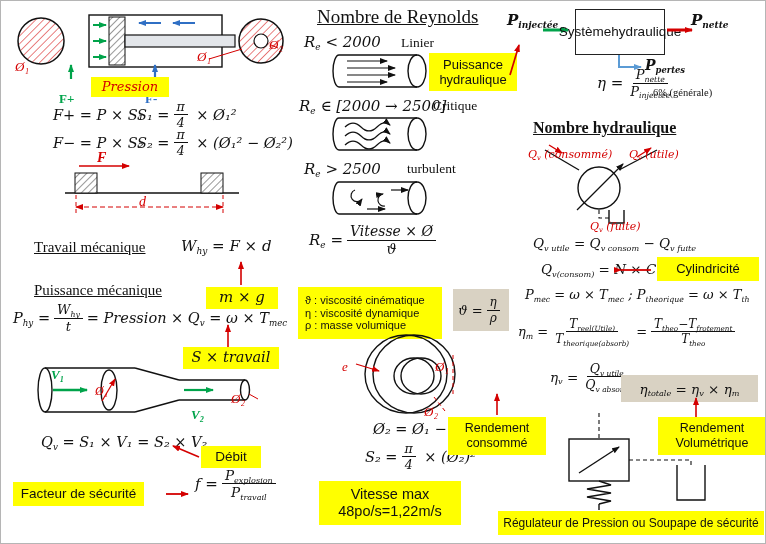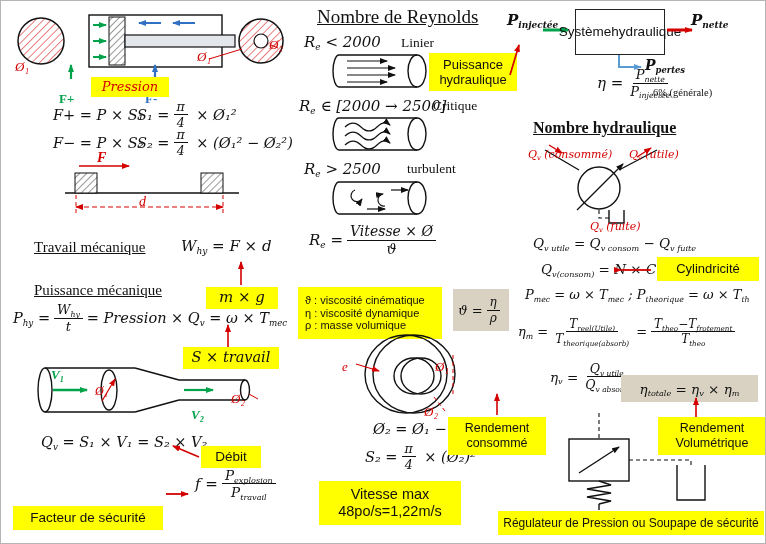--- a/index.html
+++ b/index.html
@@ -168,21 +168,21 @@
 <span class="fml" style="left:40px;top:433px;font-size:14.5px">
   <span><span>Q</span><sub>v</sub><span> = S₁ × V₁ = S₂ × V₂</span></span>
 </span>
 <svg class="abs" style="left:168px;top:440px" width="34" height="20">
   <line x1="30" y1="16" x2="4" y2="5" stroke="#d40000" stroke-width="1.6" marker-end="url(#ar)"></line>
 </svg>
 <div class="yb" style="left:200px;top:445px;width:60px;height:22px;font-size:13.5px">
   <span>Débit</span>
 </div>
 
-<div class="yb" style="left:12px;top:505px;width:150px;height:24px;font-size:13.5px">
+<div class="yb" style="left:12px;top:481px;width:131px;height:24px;font-size:13.5px">
   <span>Facteur de sécurité</span>
 </div>
 <svg class="abs" style="left:163px;top:486px" width="28" height="14">
   <line x1="2" y1="7" x2="24" y2="7" stroke="#d40000" stroke-width="1.8" marker-end="url(#ar)"></line>
 </svg>
 <span class="fml" style="left:194px;top:466px;font-size:15px">
   <span>f =</span>
   <span class="frac" style="font-size:13.5px">
     <span class="num"><span>P</span><sub>explosion</sub></span>
     <span class="den"><span>P</span><sub>travail</sub></span>

